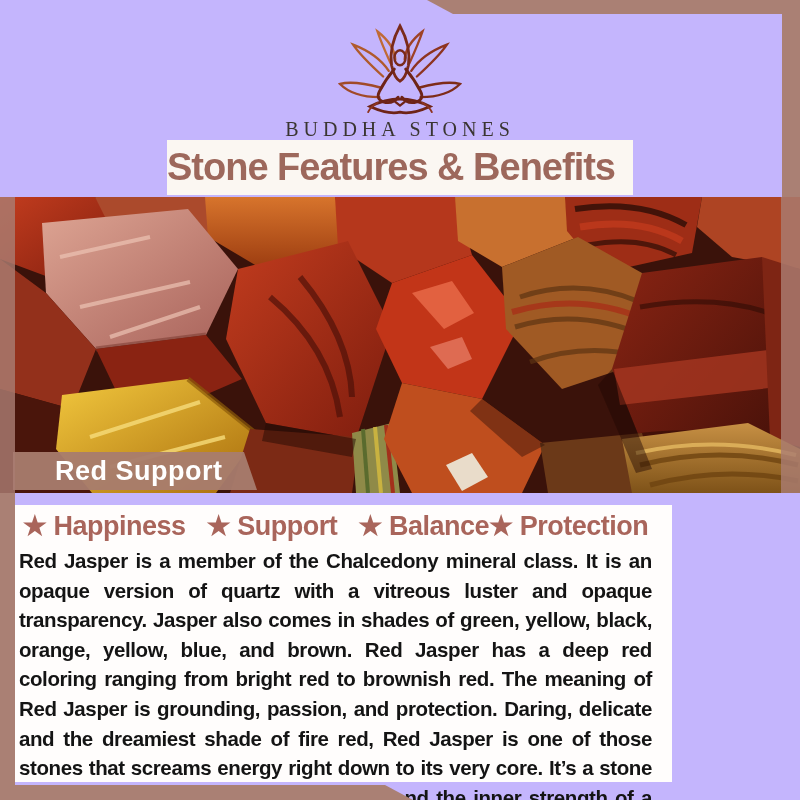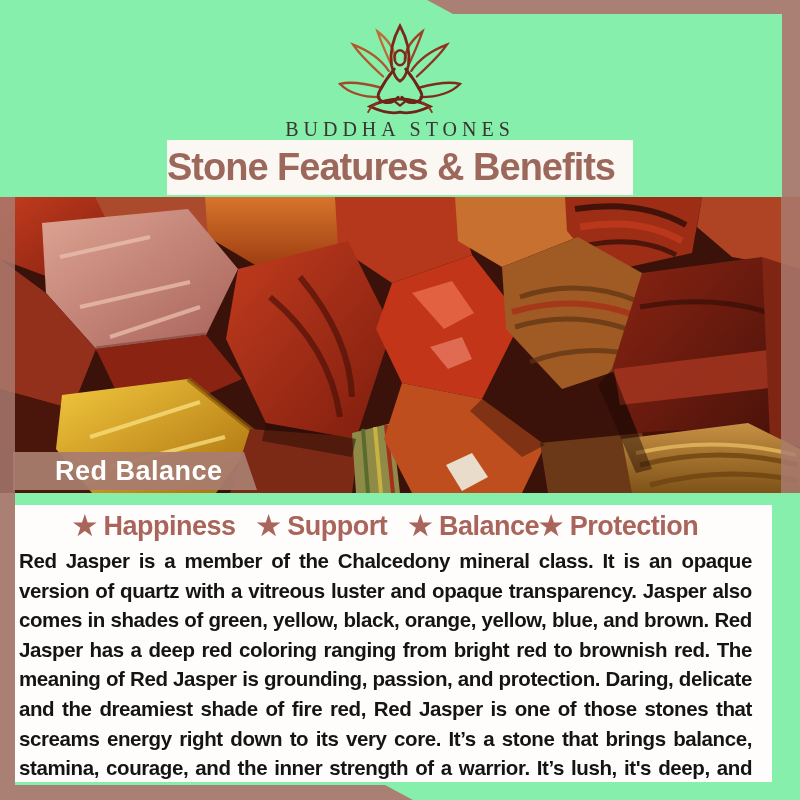--- a/index.html
+++ b/index.html
@@ -1,19 +1,19 @@
 <!DOCTYPE html>
 <html><head>
 <meta charset="utf-8">
 <style>
   html,body{margin:0;padding:0;background:#f5efe8;}
   *{box-sizing:border-box;}
   #canvas{
     position:relative;width:800px;height:800px;overflow:hidden;
-    background:#86efac;font-family:"Liberation Sans",sans-serif;
+    background:#c4b5fd;font-family:"Liberation Sans",sans-serif;
   }
   
   .top-band{
     position:absolute;left:0;top:0;width:800px;height:14px;background:#aa8074;
     clip-path:polygon(427px 0,800px 0,800px 14px,453px 14px);
   }
   .right-border-top{position:absolute;left:782px;top:0;width:18px;height:197px;background:#aa8074;}
   .right-border-photo{position:absolute;left:781px;top:197px;width:19px;height:296px;background:rgba(169,125,113,0.82);}
   .left-border-photo{position:absolute;left:0;top:197px;width:15px;height:296px;background:rgba(169,125,113,0.82);}
   .left-border-bottom{position:absolute;left:0;top:493px;width:15px;height:307px;background:#aa8074;}
@@ -44,21 +44,21 @@
     position:absolute;left:13px;top:452px;width:244px;height:38px;
     background:rgba(168,124,110,0.95);
     clip-path:polygon(0 0,231px 0,244px 38px,0 38px);
     display:flex;align-items:center;
   }
   .label-banner span{
     padding-left:42px;color:#ffffff;font-size:27px;font-weight:700;letter-spacing:0.5px;
   }
   
   .content-panel{
-    position:absolute;left:15px;top:505px;width:757px;height:277px;background:#fffdfc;
+    position:absolute;left:15px;top:505px;width:657px;height:277px;background:#fffdfc;
     padding:3px 20px 0 4px;
   }
   .benefits-row{
     text-align:center;font-size:27px;font-weight:700;color:#a9655b;
     white-space:pre;letter-spacing:-0.5px;line-height:36px;
   }
   .description{
     margin:2px 0 0 0;font-size:20.5px;font-weight:700;color:#141414;
     line-height:29.6px;text-align:justify;letter-spacing:-0.4px;
   }
@@ -178,21 +178,21 @@
       <path d="M640,268 Q720,248 798,268 M650,288 Q724,268 798,284" stroke="#6e4410" stroke-width="5" fill="none" opacity="0.8"></path>
       <path d="M636,256 Q716,238 796,258" stroke="#dfb35c" stroke-width="4" fill="none" opacity="0.9"></path>
 
       <polygon points="266,226 356,242 352,260 262,244" fill="#240a04" opacity="0.5"></polygon>
       <polygon points="482,202 545,248 522,260 470,214" fill="#240a04" opacity="0.4"></polygon>
       <polygon points="612,172 652,272 636,276 598,188" fill="#1e0703" opacity="0.45"></polygon>
     </svg>
   </div>
 
   <div class="label-banner">
-    <span>Red Balance</span>
+    <span>Red Support</span>
   </div>
 
   <div class="content-panel">
     <div class="benefits-row">★ Happiness   ★ Support   ★ Balance★ Protection</div>
     <p class="description">Red Jasper is a member of the Chalcedony mineral class. It is an opaque version of quartz with a vitreous luster and opaque transparency. Jasper also comes in shades of green, yellow, black, orange, yellow, blue, and brown. Red Jasper has a deep red coloring ranging from bright red to brownish red. The meaning of Red Jasper is grounding, passion, and protection. Daring, delicate and the dreamiest shade of fire red, Red Jasper is one of those stones that screams energy right down to its very core.  It’s a stone that brings balance, stamina, courage, and the inner strength of a warrior. It’s lush, it's deep, and it's utterly nurturing for the soul.</p>
   </div>
 
   <div class="top-band"></div>
   <div class="right-border-top"></div>
   <div class="right-border-photo"></div>

